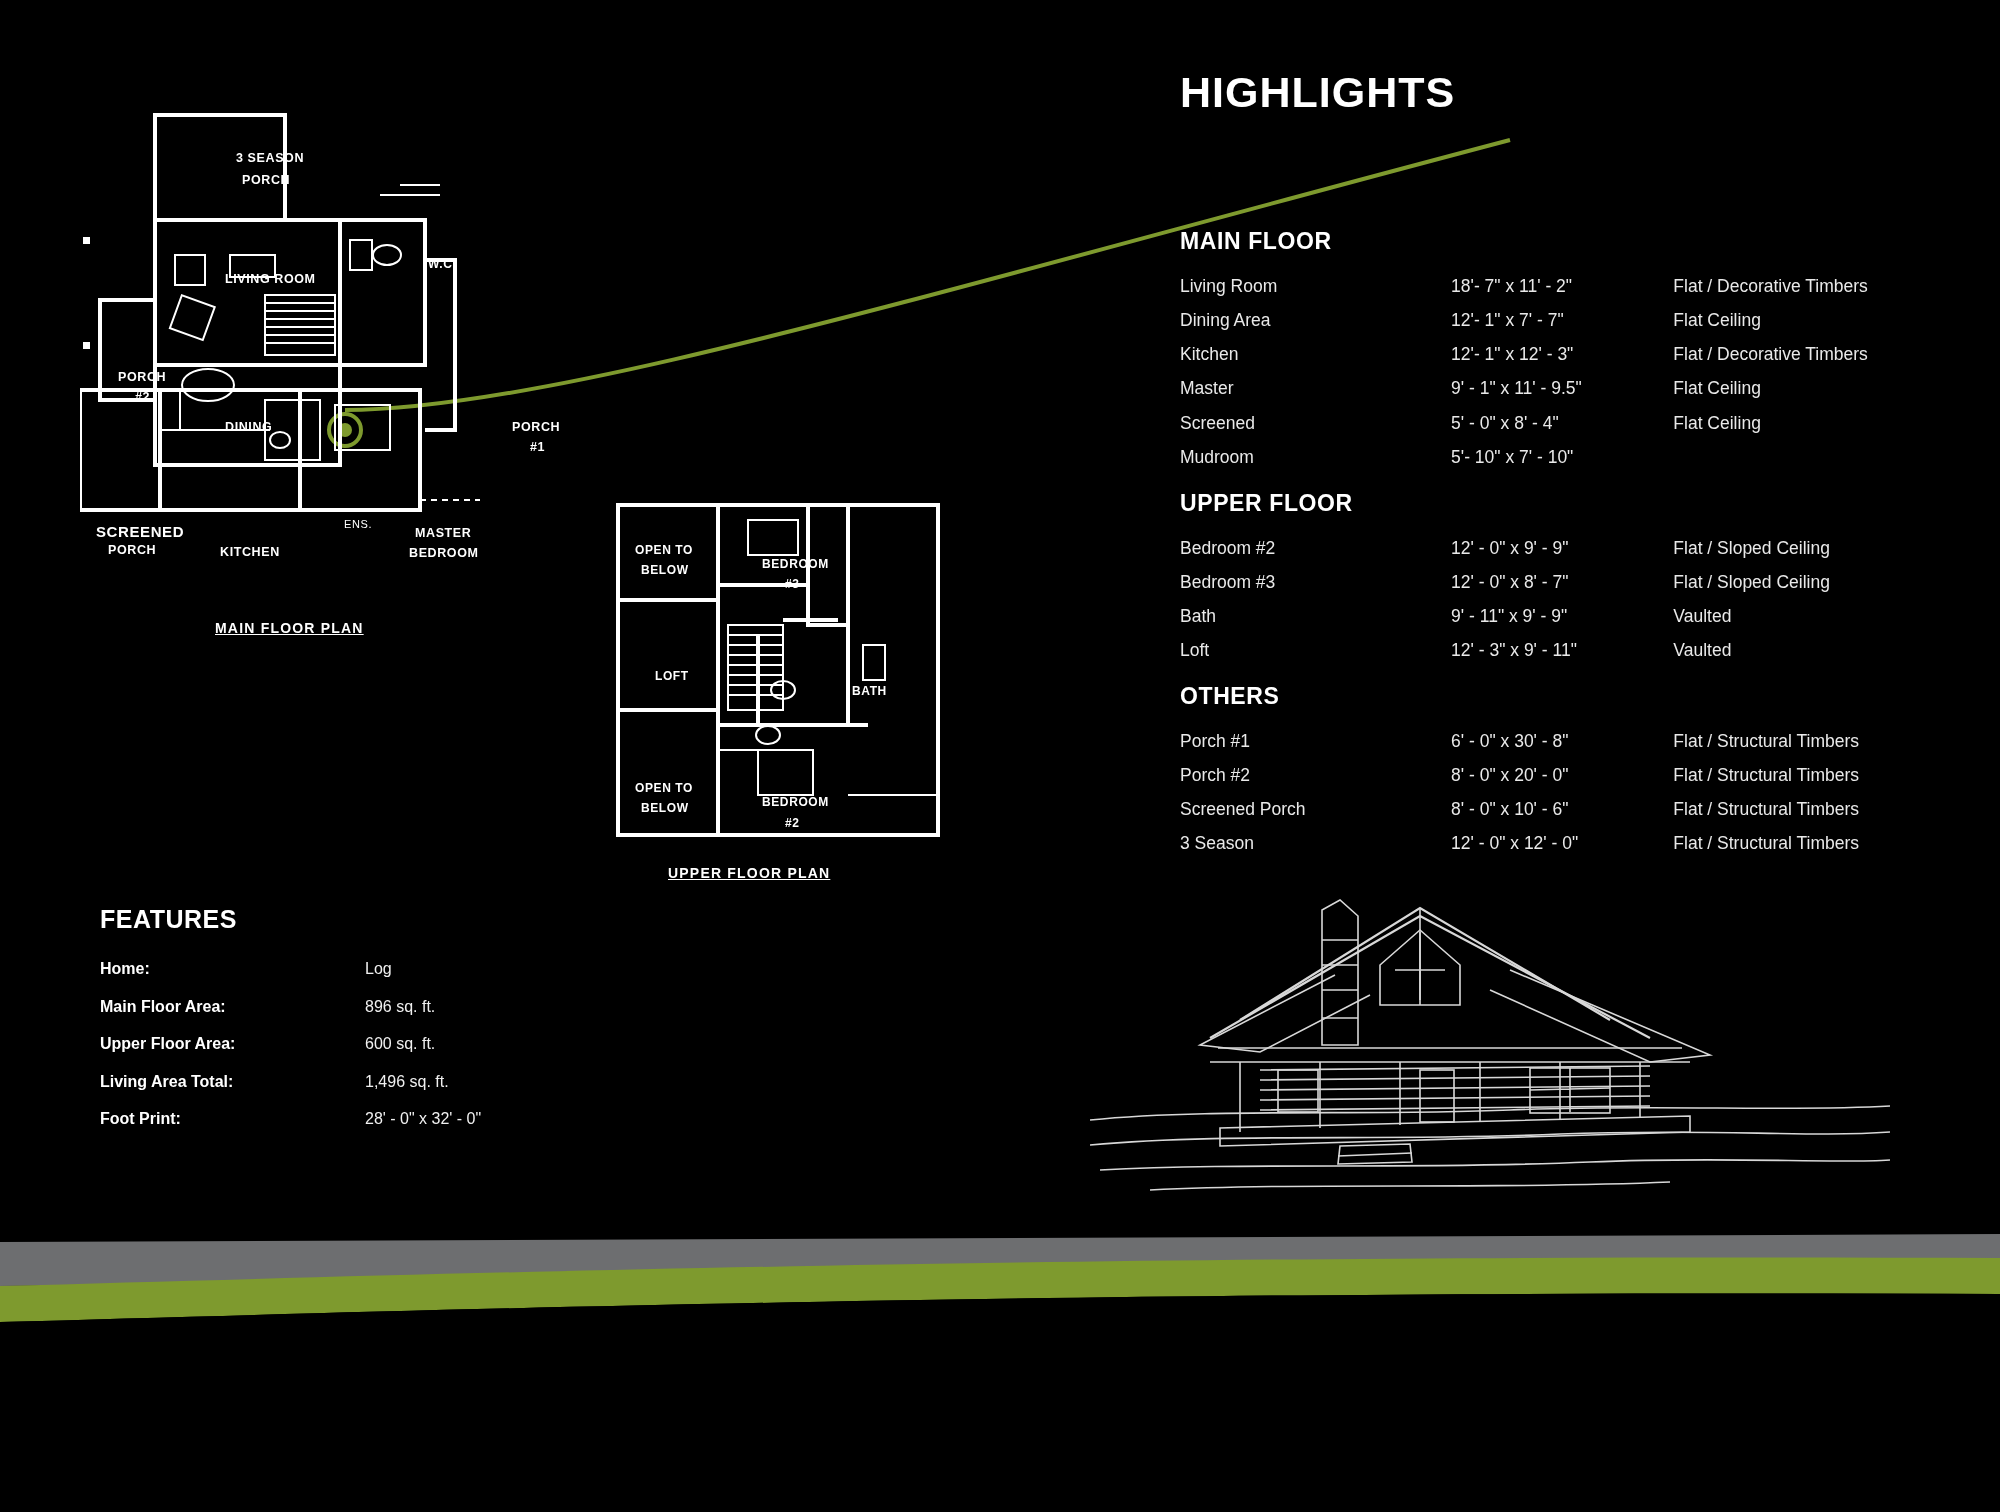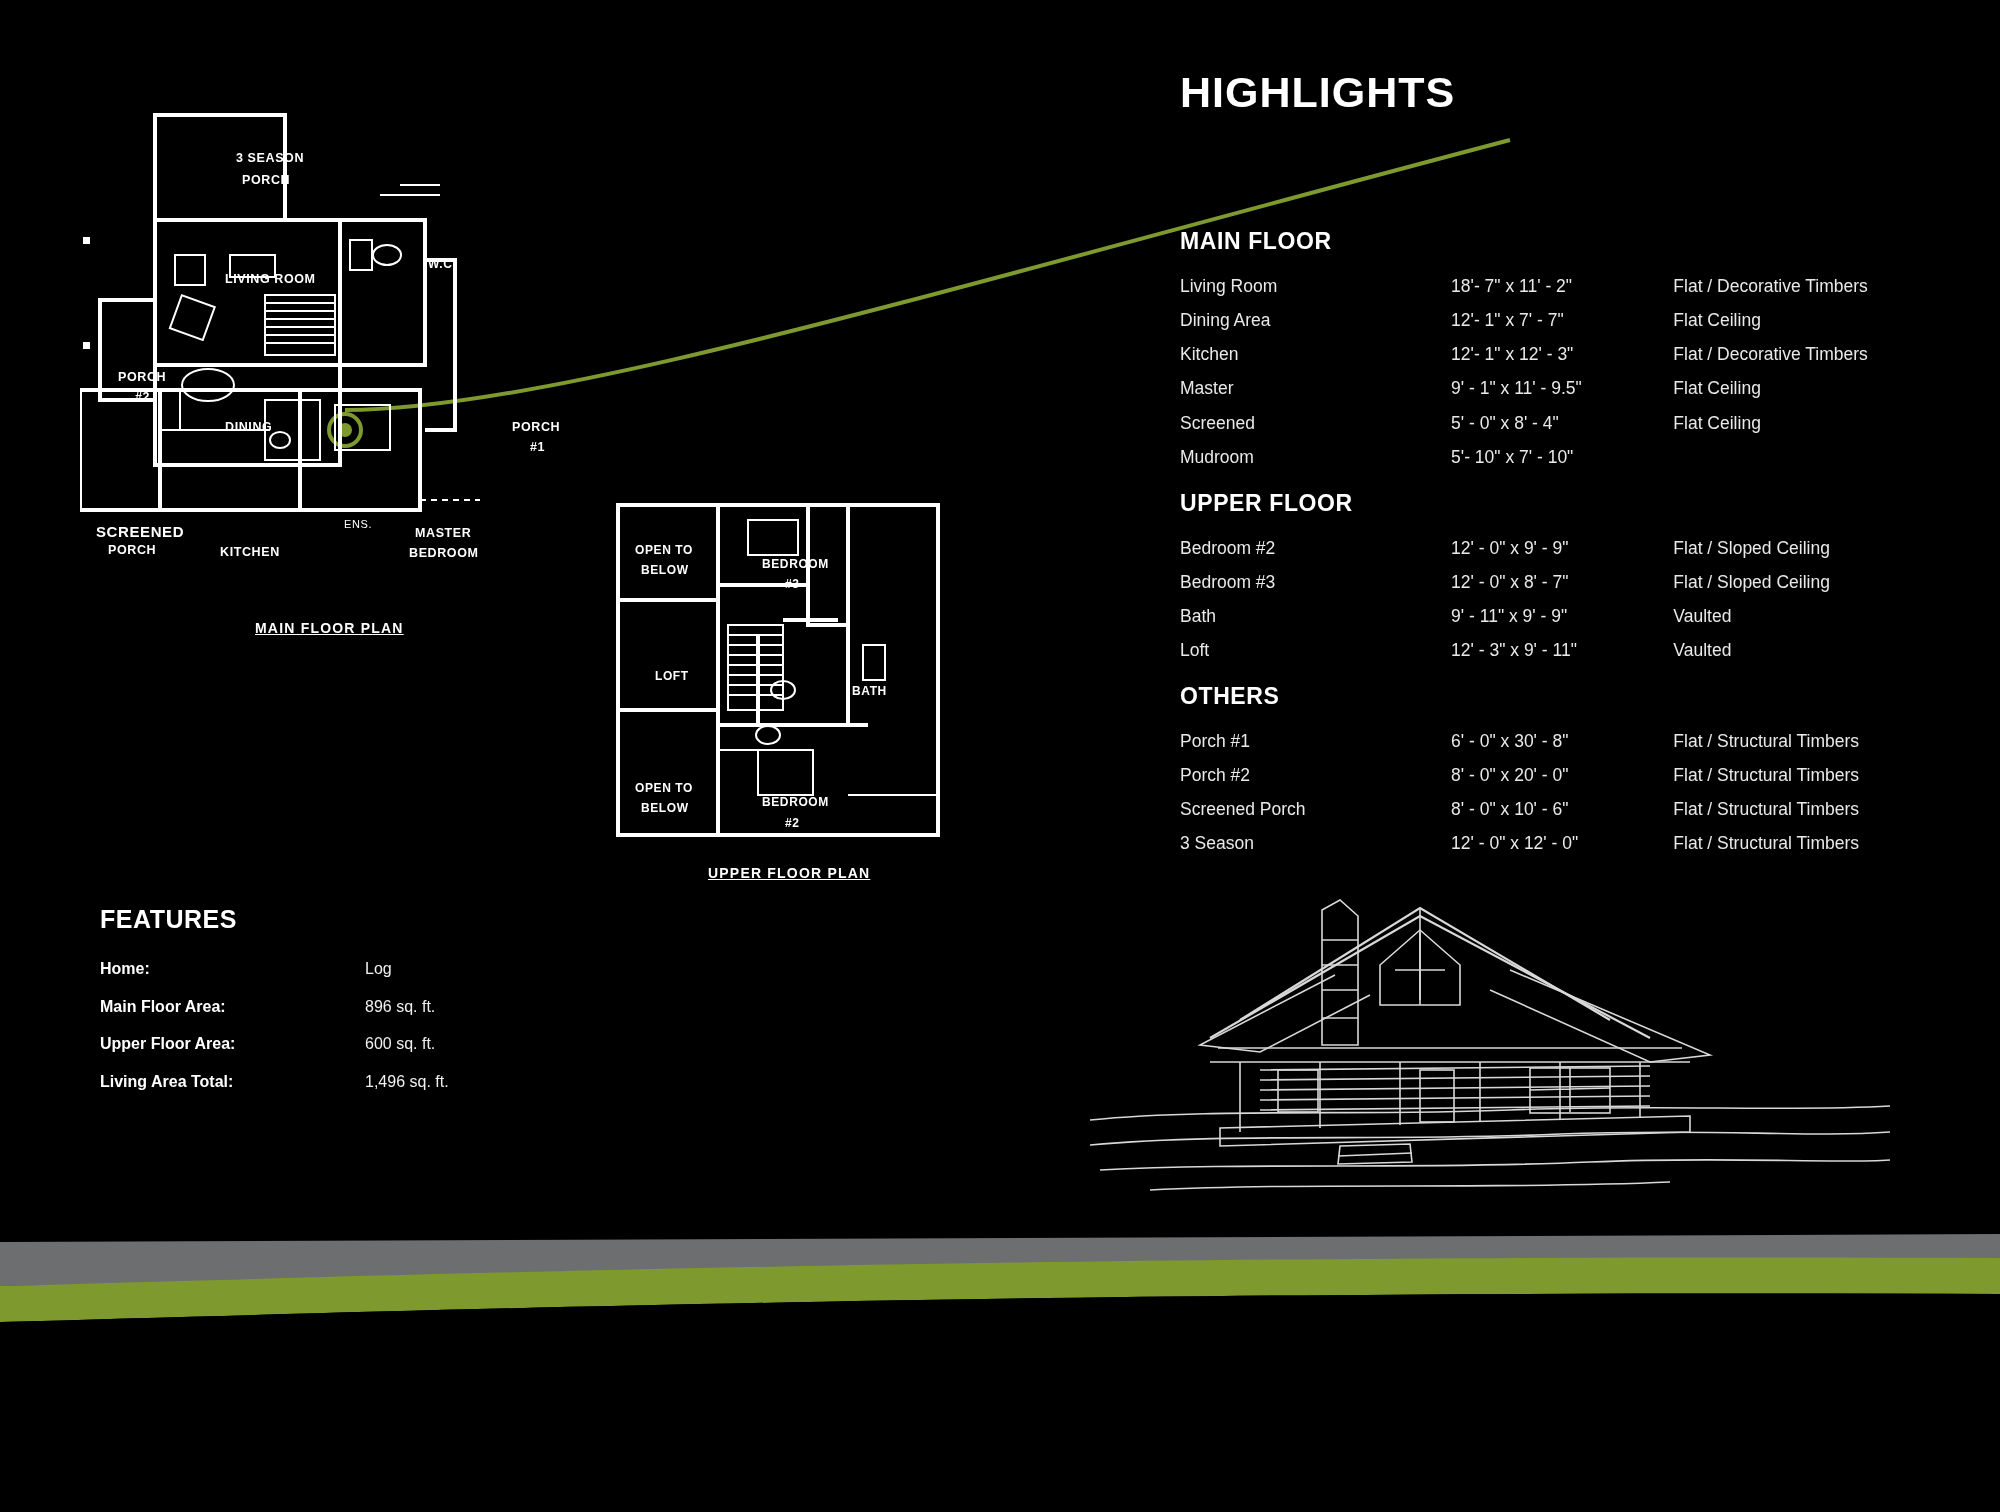--- a/index.html
+++ b/index.html
@@ -96,21 +96,20 @@
 
   
   .plan-caption {
     position: absolute;
     font-size: 14px;
     font-weight: bold;
     letter-spacing: 1.2px;
     text-decoration: underline;
     color: #ffffff;
     white-space: nowrap;
-    margin-left: 40px;
   }
   #main-plan-caption { left: 215px; top: 620px; }
   #upper-plan-caption { left: 668px; top: 865px; }
 
   .plan-svg { position: absolute; }
 
   
   .banner {
     position: absolute;
     left: 0;
@@ -380,20 +379,24 @@
       <div class="fv">896 sq. ft.</div>
     </div>
     <div class="frow">
       <div class="fl">Upper Floor Area:</div>
       <div class="fv">600 sq. ft.</div>
     </div>
     <div class="frow">
       <div class="fl">Living Area Total:</div>
       <div class="fv">1,496 sq. ft.</div>
     </div>
+    <div class="frow">
+      <div class="fl">Foot Print:</div>
+      <div class="fv">28' - 0" x 32' - 0"</div>
+    </div>
   </div>
 
   <svg class="house" viewBox="0 0 800 340">
     <g stroke="#d8d8d8" fill="none" stroke-width="1.6">
 
       <path d="M 0 250 C 120 238, 280 246, 420 240 C 560 234, 700 242, 800 236"></path>
       <path d="M 0 275 C 140 262, 300 272, 470 264 C 620 258, 720 268, 800 262"></path>
       <path d="M 10 300 C 160 292, 320 300, 500 292 C 640 286, 740 294, 800 290"></path>
       <path d="M 60 320 C 220 312, 400 320, 580 312"></path>
 

